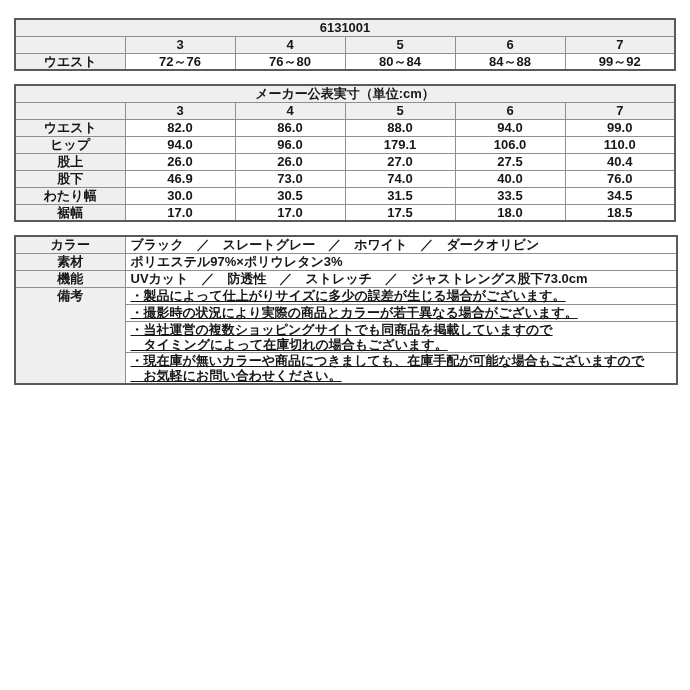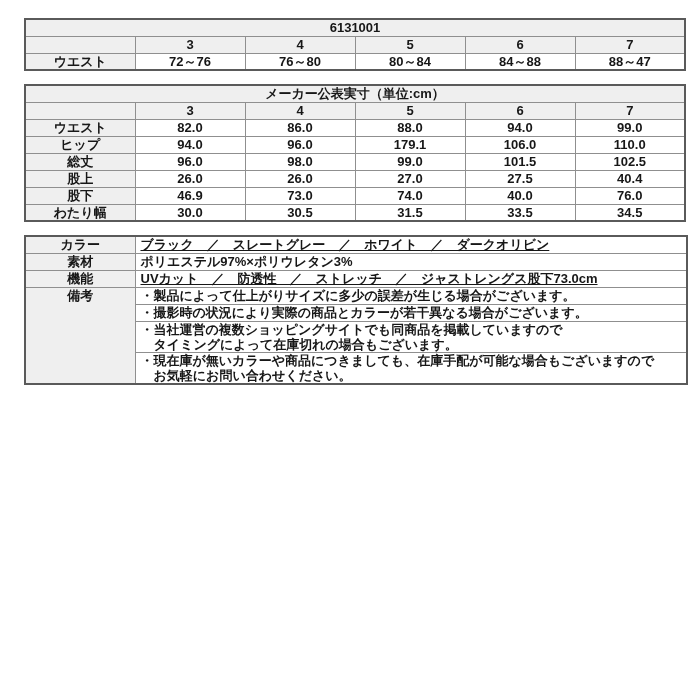--- a/index.html
+++ b/index.html
@@ -10,21 +10,21 @@
   body {
     width: 690px;
     height: 690px;
     font-family: "Liberation Sans", "DejaVu Sans", sans-serif;
     color: #171717;
   }
   .page {
     box-sizing: border-box;
     width: 690px;
     height: 690px;
-    padding: 18px 14px 0 24px;
+    padding: 18px 14px 0 14px;
   }
   table.sz {
     border-collapse: collapse;
     table-layout: fixed;
     width: 662px;
     border: 2px solid #5a5a5a;
     margin: 0 0 13px 0;
   }
   table.sz td {
     border: 1px solid #8f8f8f;
@@ -35,22 +35,22 @@
     padding: 0 5px;
     overflow: hidden;
     box-sizing: border-box;
   }
   col.c0 { width: 110px; }
   col.c  { width: 110px; }
   col.cwide { width: 552px; }
   .hd  { background: #efefef; }
   .ctr { text-align: center; }
   .lft { text-align: left; }
-  .ind { padding-left: 18px; text-decoration: underline; }
-  .rem { white-space: pre-line; }
+  .ind { padding-left: 18px; }
+  .rem { white-space: pre-line; text-decoration: underline; }
   .remlbl { vertical-align: top; text-align: center; margin-left: 14px; }
 </style>
 </head>
 <body>
 
 <div class="page">
 
   <table class="sz">
     <colgroup>
       <col class="c0">
@@ -73,21 +73,21 @@
           <td class="hd ctr">5</td>
           <td class="hd ctr">6</td>
           <td class="hd ctr">7</td>
         </tr>
         <tr>
           <td class="hd ctr">ウエスト</td>
           <td class="ctr">72～76</td>
           <td class="ctr">76～80</td>
           <td class="ctr">80～84</td>
           <td class="ctr">84～88</td>
-          <td class="ctr">88～47</td>
+          <td class="ctr">99～92</td>
         </tr>
       </tbody>
   </table>
 
   <table class="sz">
     <colgroup>
       <col class="c0">
         <col class="c">
         <col class="c">
         <col class="c">
@@ -118,28 +118,20 @@
         </tr>
         <tr>
           <td class="hd ctr">ヒップ</td>
           <td class="ctr">94.0</td>
           <td class="ctr">96.0</td>
           <td class="ctr">179.1</td>
           <td class="ctr">106.0</td>
           <td class="ctr">110.0</td>
         </tr>
         <tr>
-          <td class="hd ctr">総丈</td>
-          <td class="ctr">96.0</td>
-          <td class="ctr">98.0</td>
-          <td class="ctr">99.0</td>
-          <td class="ctr">101.5</td>
-          <td class="ctr">102.5</td>
-        </tr>
-        <tr>
           <td class="hd ctr">股上</td>
           <td class="ctr">26.0</td>
           <td class="ctr">26.0</td>
           <td class="ctr">27.0</td>
           <td class="ctr">27.5</td>
           <td class="ctr">40.4</td>
         </tr>
         <tr>
           <td class="hd ctr">股下</td>
           <td class="ctr">46.9</td>
@@ -149,20 +141,28 @@
           <td class="ctr">76.0</td>
         </tr>
         <tr>
           <td class="hd ctr">わたり幅</td>
           <td class="ctr">30.0</td>
           <td class="ctr">30.5</td>
           <td class="ctr">31.5</td>
           <td class="ctr">33.5</td>
           <td class="ctr">34.5</td>
         </tr>
+        <tr>
+          <td class="hd ctr">裾幅</td>
+          <td class="ctr">17.0</td>
+          <td class="ctr">17.0</td>
+          <td class="ctr">17.5</td>
+          <td class="ctr">18.0</td>
+          <td class="ctr">18.5</td>
+        </tr>
       </tbody>
   </table>
 
   <table class="sz">
     <colgroup>
       <col class="c0">
         <col class="cwide">
     </colgroup>
     <tbody>
       <tr>

